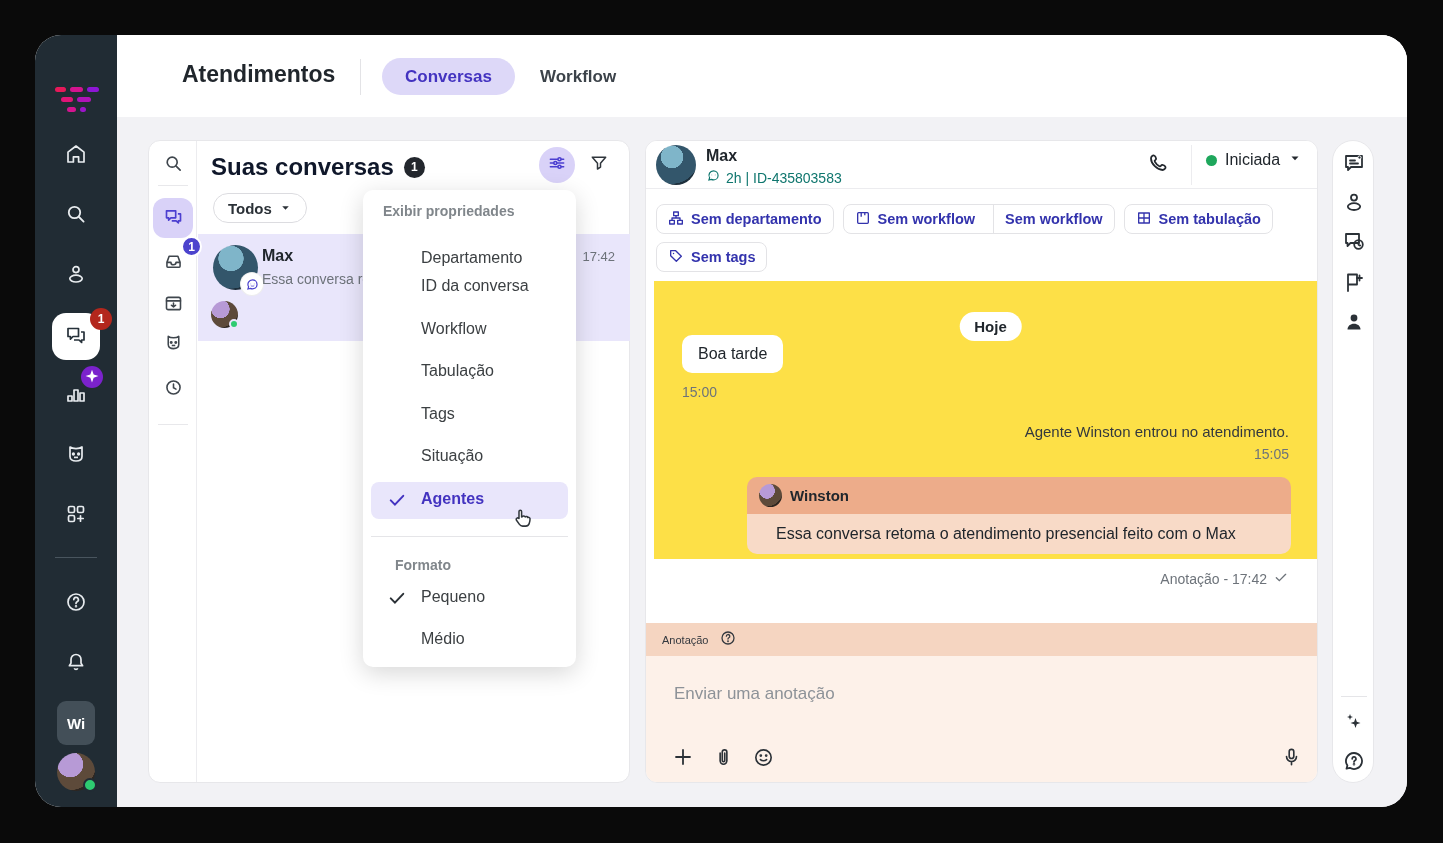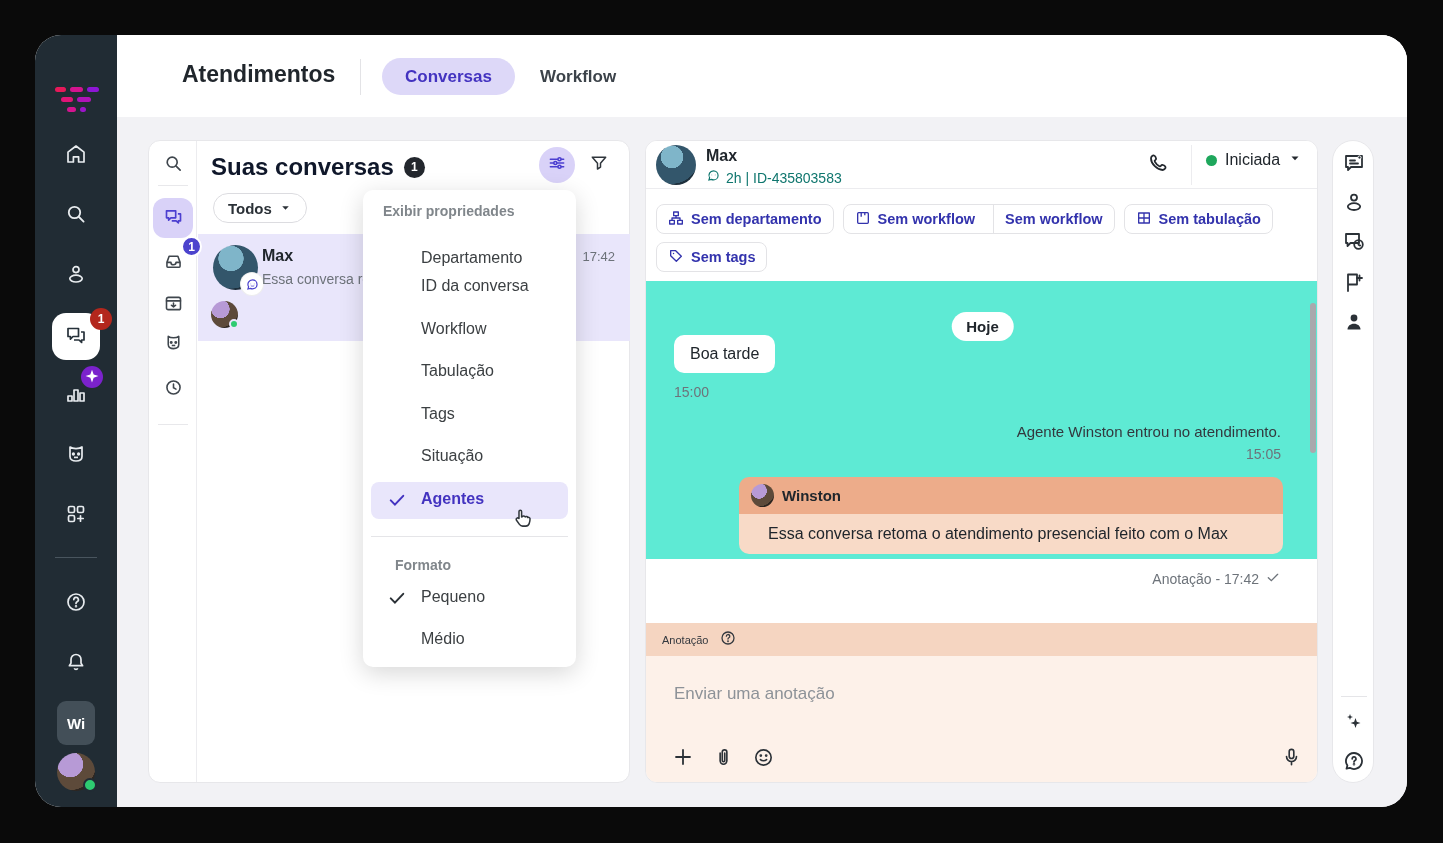--- a/index.html
+++ b/index.html
@@ -107,21 +107,21 @@
   .status { position:absolute; left:560px; top:10px; display:flex; align-items:center; gap:8px; cursor:pointer; }
   .status .dot { width:11px; height:11px; border-radius:50%; background:#1ea75c; }
   .status .lbl { font-size:16px; color:#20262c; }
   .pill-row { position:absolute; left:10px; display:flex; gap:9px; }
   .pill { display:flex; align-items:center; gap:7px; height:30px; padding:0 11px; border:1px solid #e3e3e6;
           border-radius:8px; color:#3333ad; font-size:14.5px; font-weight:bold; cursor:pointer; background:#fff; }
   .pill svg { width:16px; height:16px; }
   .pill.duo { padding:0; }
   .pill.duo .seg { display:flex; align-items:center; gap:7px; padding:0 11px; height:100%; }
   .pill.duo .seg + .seg { border-left:1px solid #e3e3e6; }
-  .msg-area { position:absolute; left:0; top:140px; width:673px; height:278px; background:#5eead4; }
+  .msg-area { position:absolute; left:8px; top:140px; width:673px; height:278px; background:#fde047; }
   .date-pill { position:absolute; left:50%; transform:translateX(-50%); top:31px; background:#fff;
                border-radius:15px; padding:6px 15px; font-size:15px; font-weight:bold; color:#20262c; }
   .bubble-in { position:absolute; left:28px; top:54px; background:#fff; border-radius:10px;
                padding:10px 16px; font-size:16px; color:#20262c; }
   .msg-time { position:absolute; left:28px; top:103px; font-size:14px; color:#6d737a; }
   .sys-line1 { position:absolute; right:38px; top:142px; font-size:15px; color:#33383e; }
   .sys-line2 { position:absolute; right:38px; top:165px; font-size:14px; color:#6d737a; }
   .anno-bubble { position:absolute; left:93px; top:196px; width:544px; border-radius:10px; overflow:hidden; }
   .anno-head { background:#edac8a; padding:7px 12px; display:flex; align-items:center; gap:8px; }
   .anno-ava { width:23px; height:23px; border-radius:50%;

